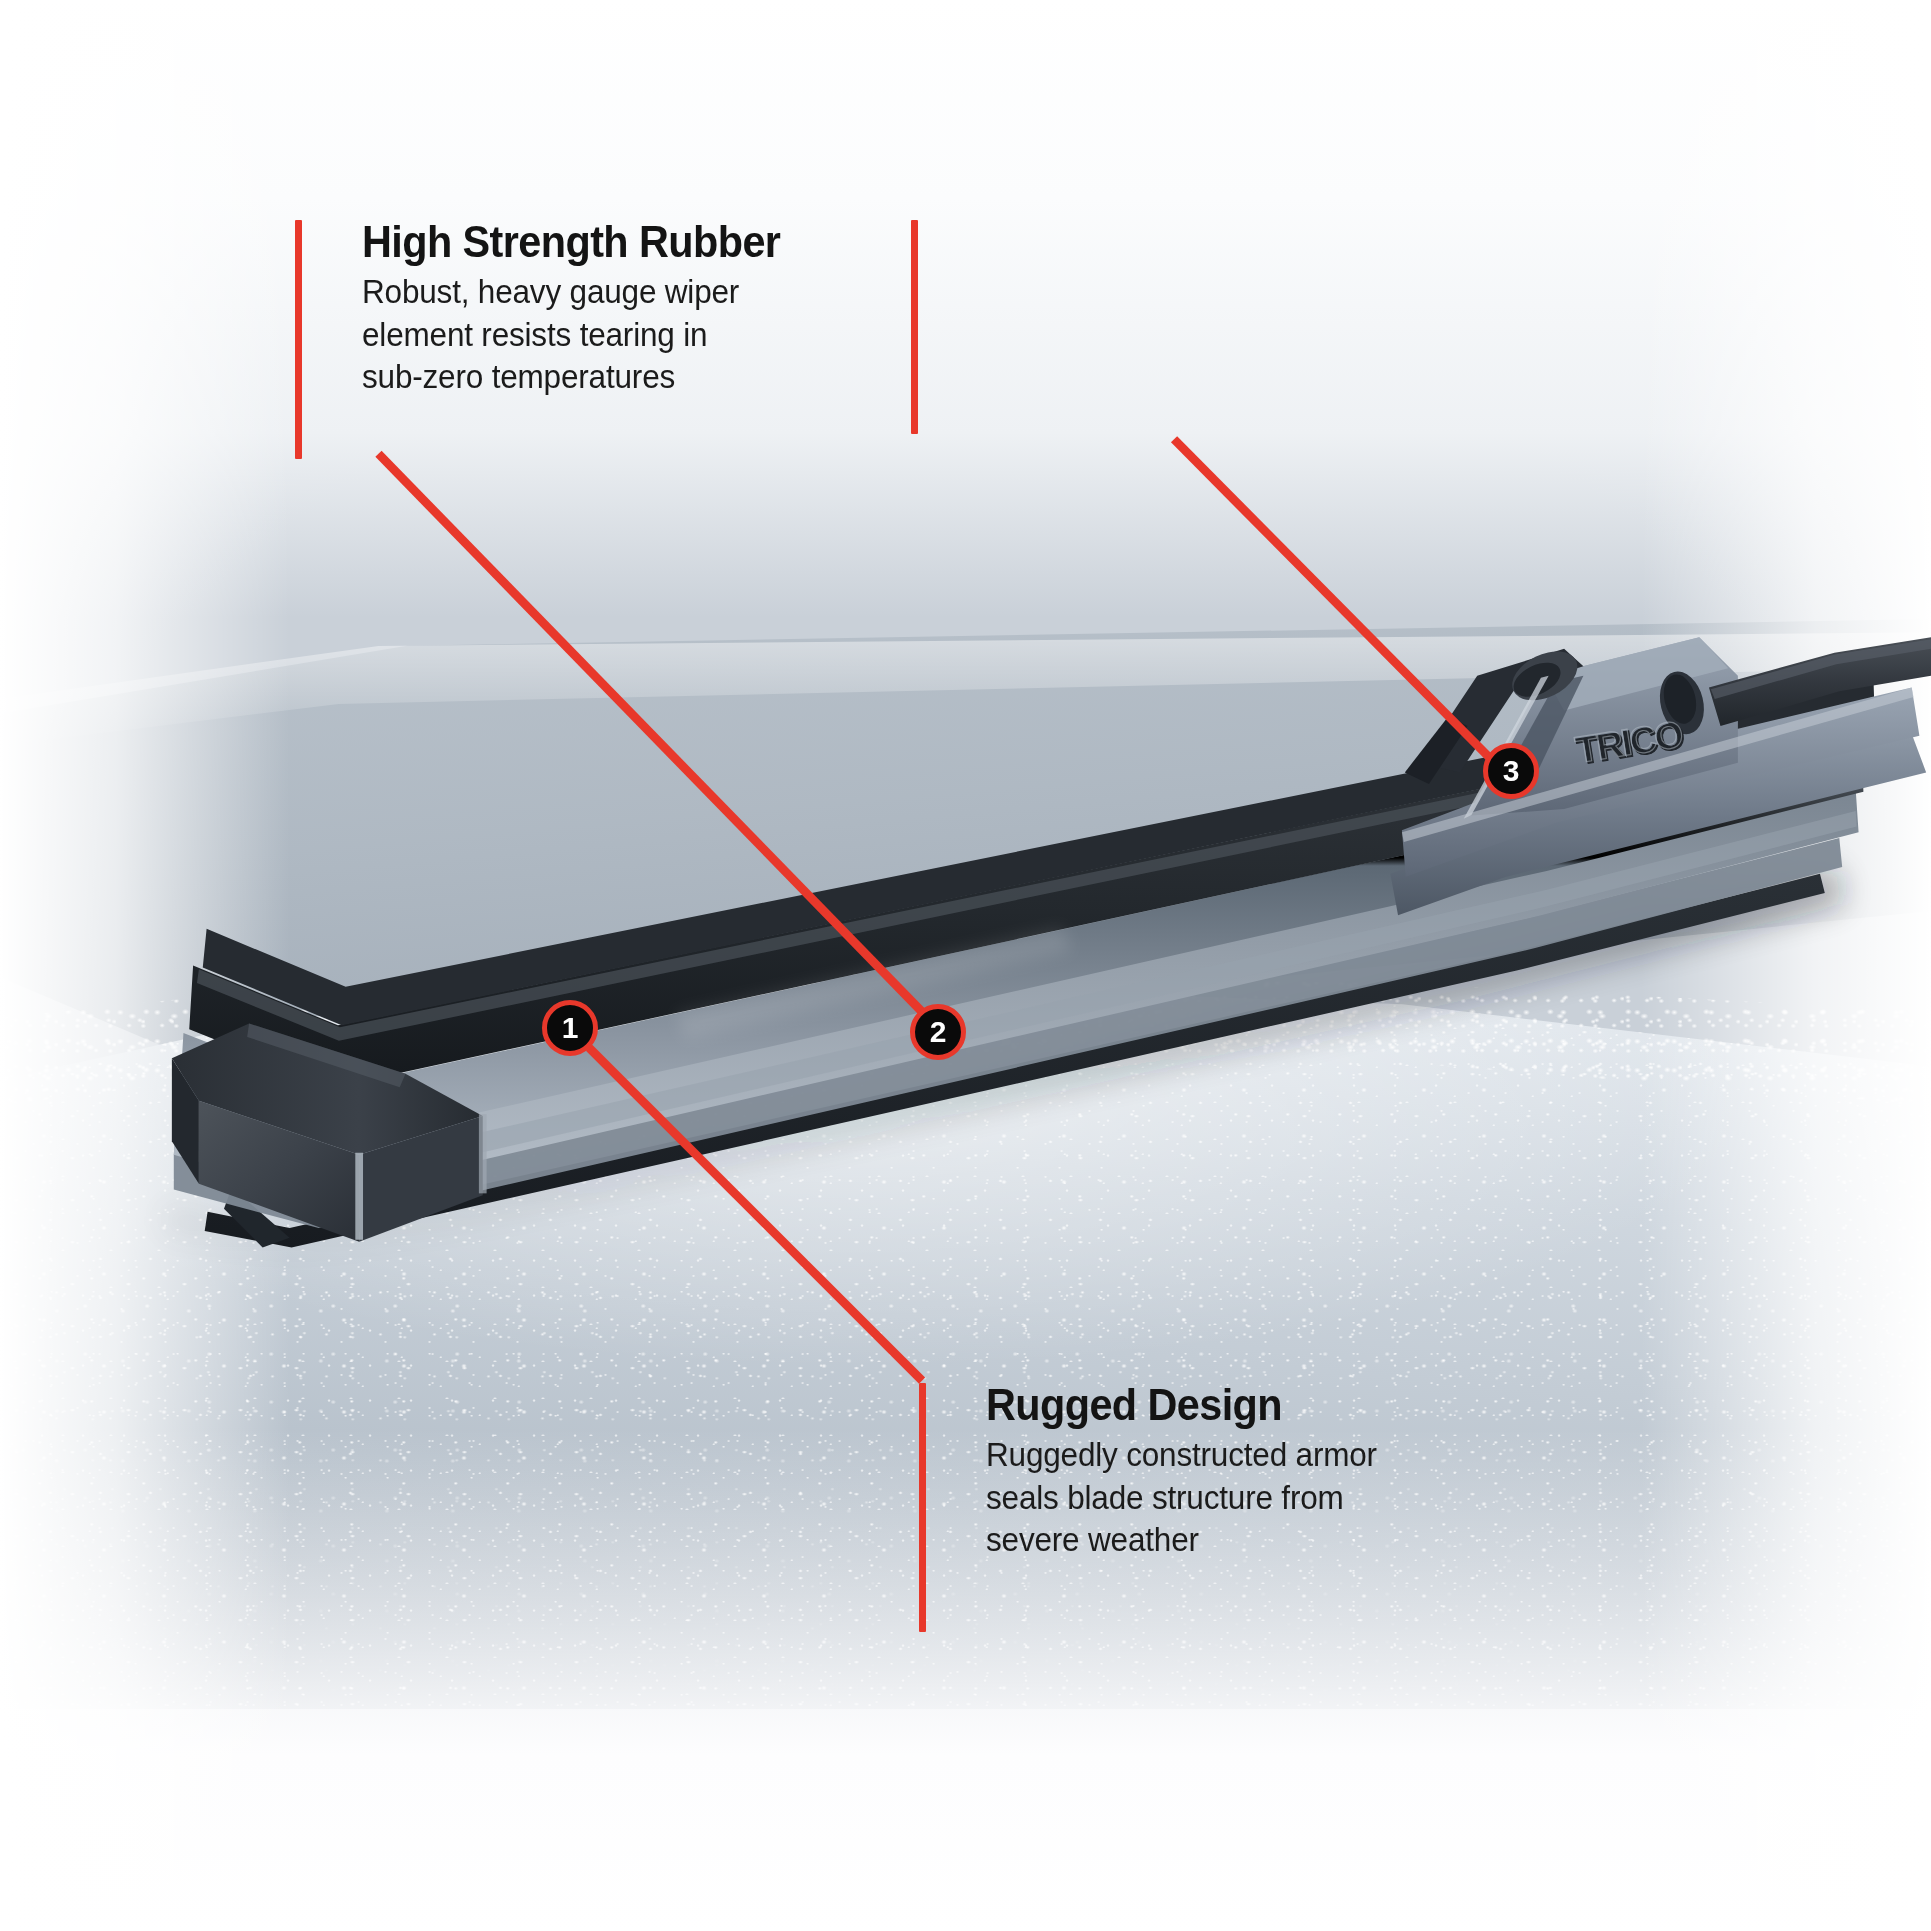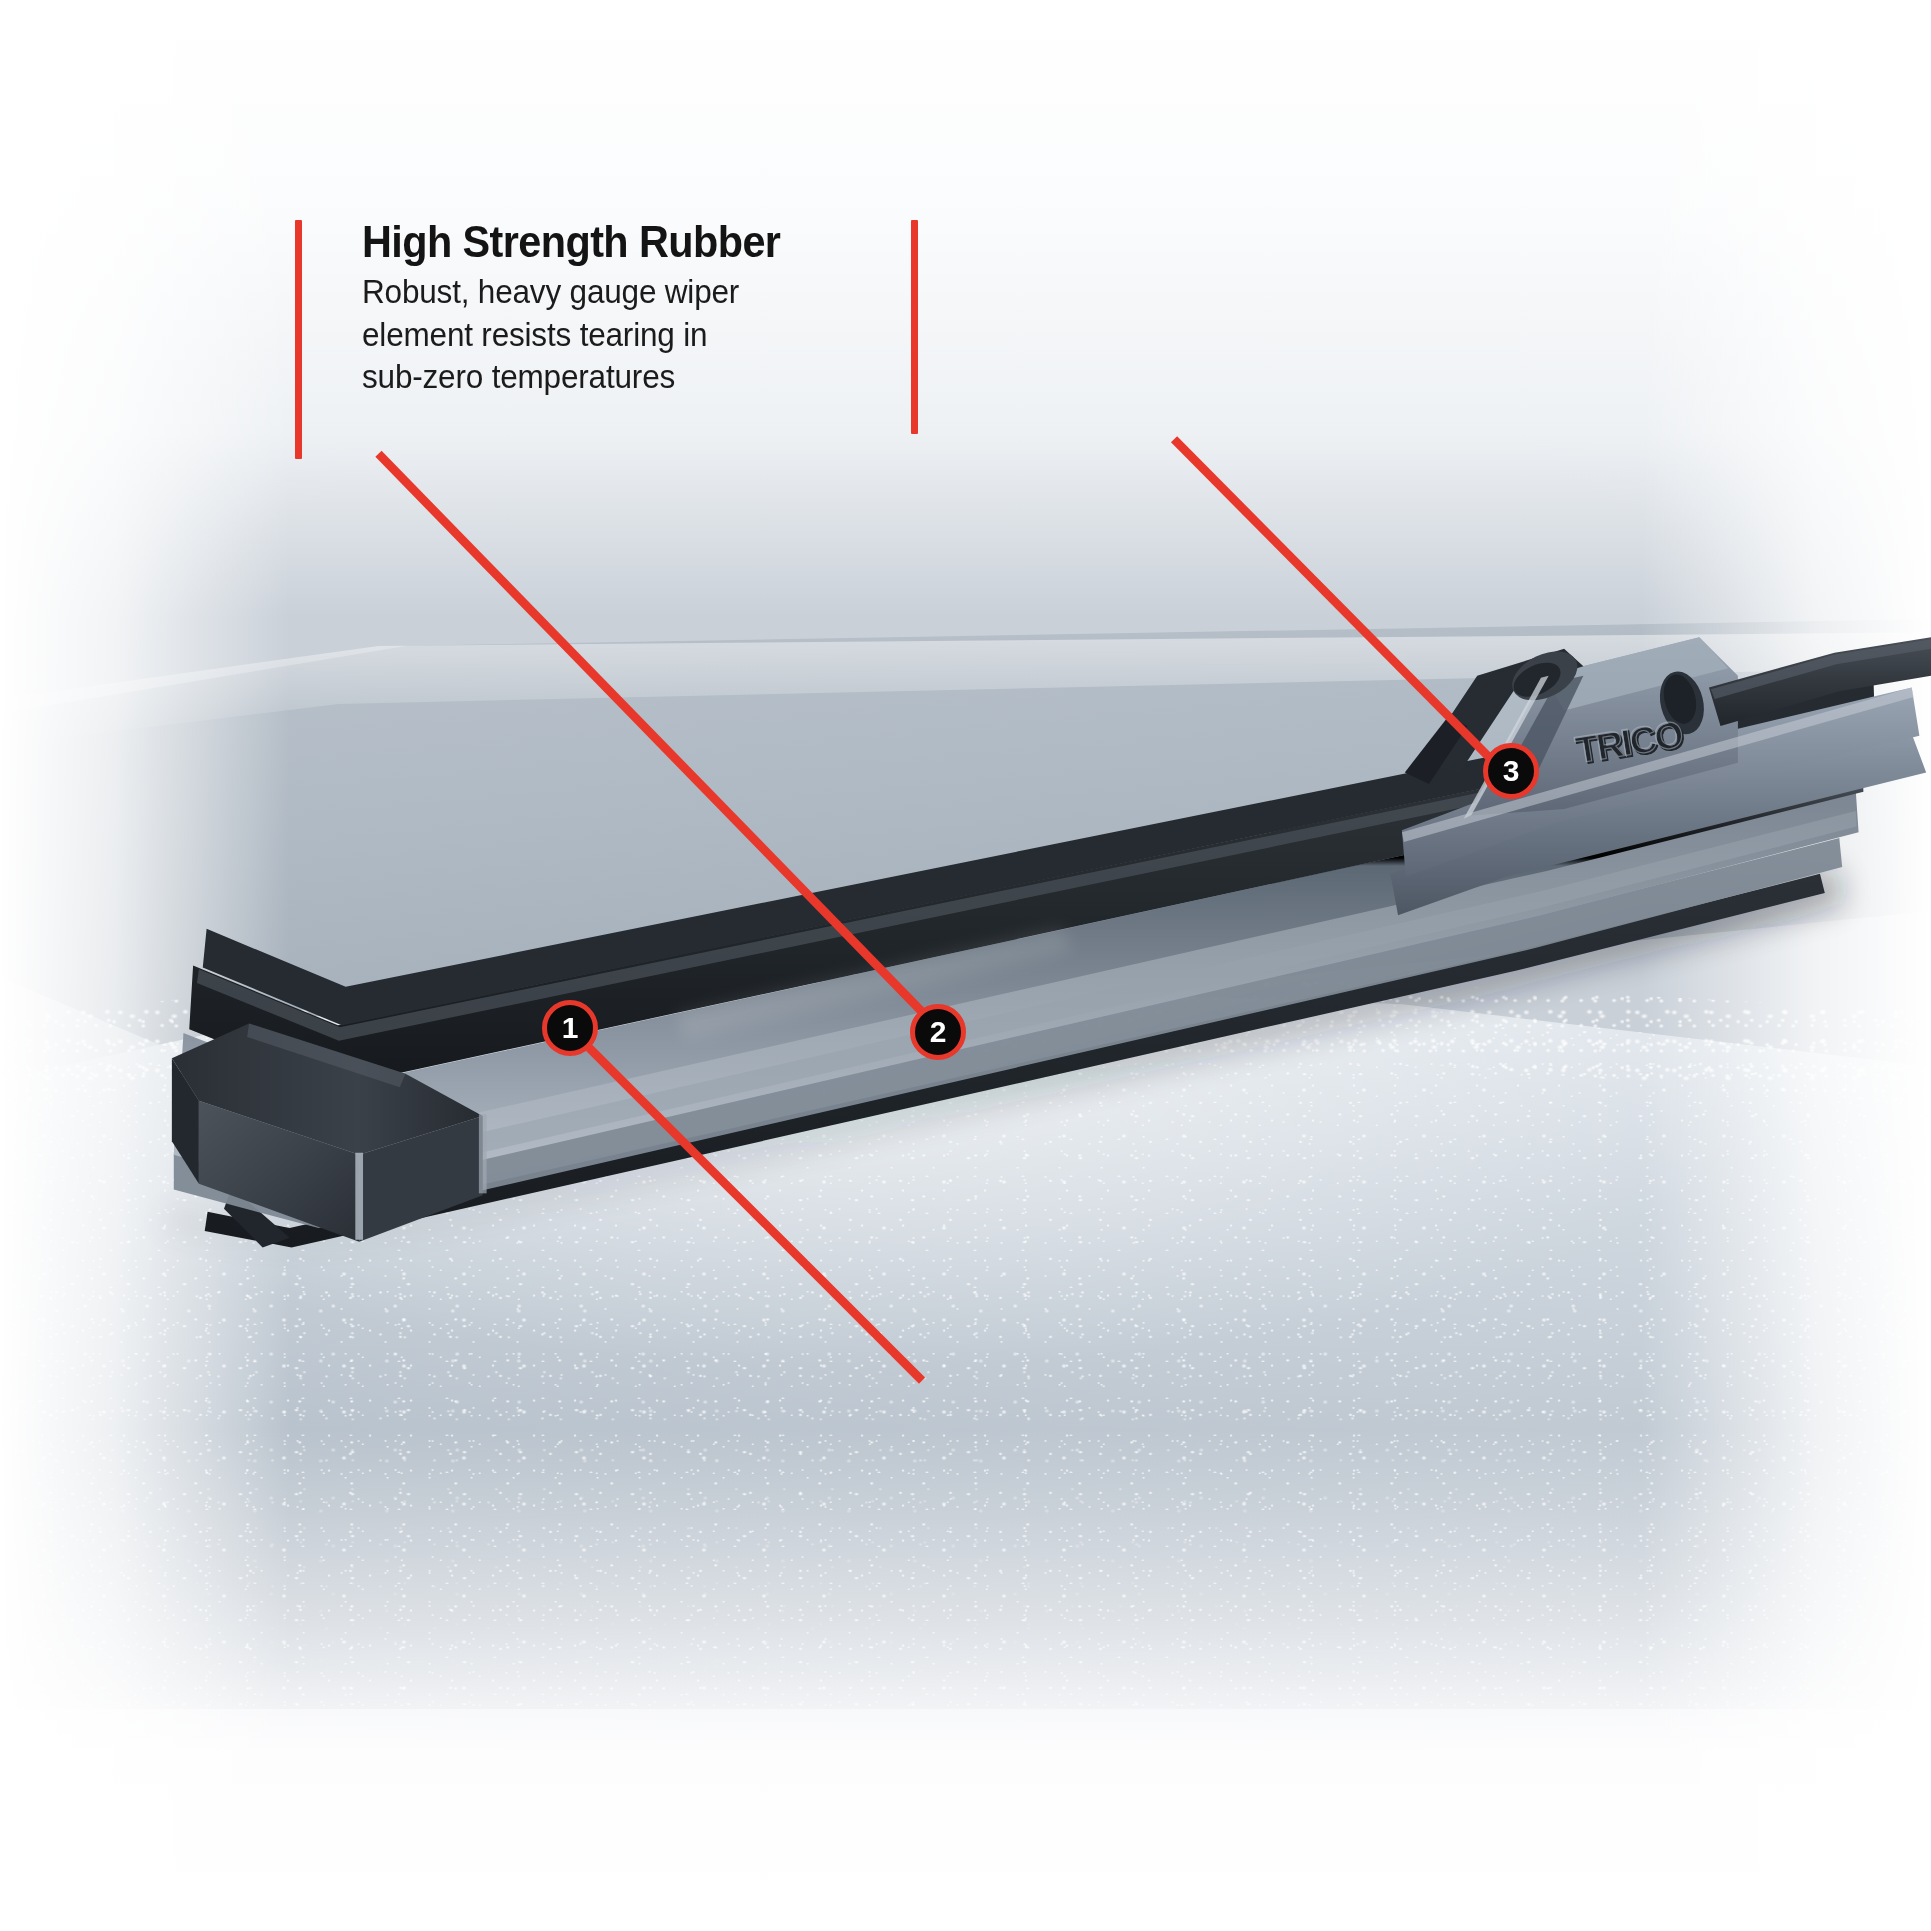--- a/index.html
+++ b/index.html
@@ -332,15 +332,22 @@
     <div class="txt">
       <h2>High Strength Rubber</h2>
       <p><span>Robust, heavy gauge wiper</span><br><span>element resists tearing in</span><br><span>sub-zero temperatures</span></p>
     </div>
   </div>
 
   <div class="callout" style="left:911px;top:220px;width:676px;height:212px;">
     <div class="bar" style="height:214px;"></div>
   </div>
 
+  <div class="callout" style="left:919px;top:1383px;width:618px;height:251px;">
+    <div class="bar" style="height:249px;"></div>
+    <div class="txt">
+      <h2>Rugged Design</h2>
+      <p><span>Ruggedly constructed armor</span><br><span>seals blade structure from</span><br><span>severe weather</span></p>
+    </div>
+  </div>
 
 </div>
 
 
 </body></html>

